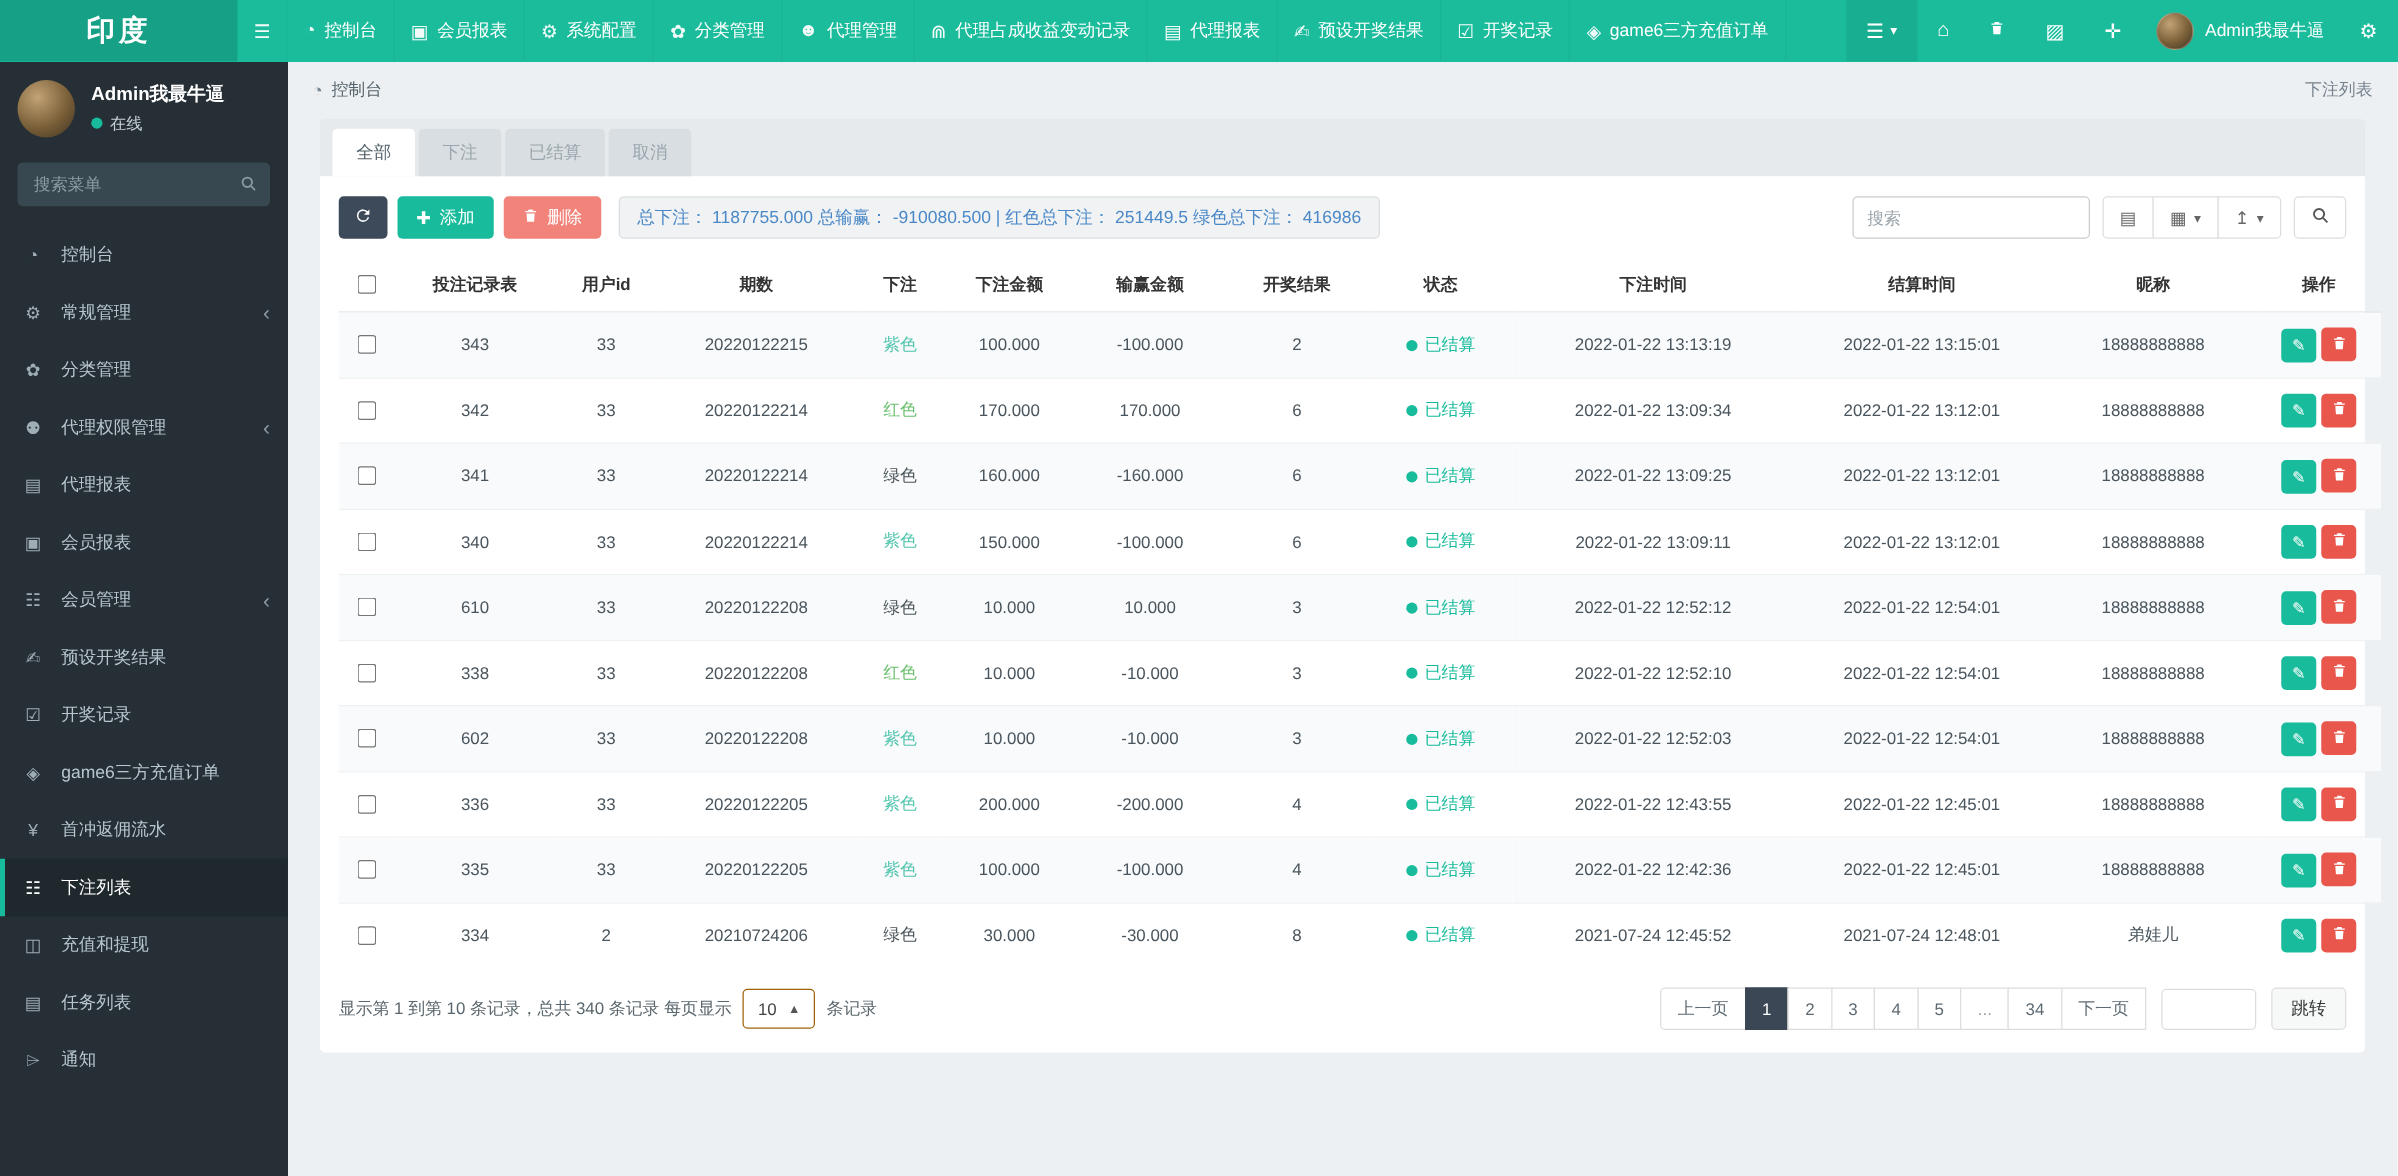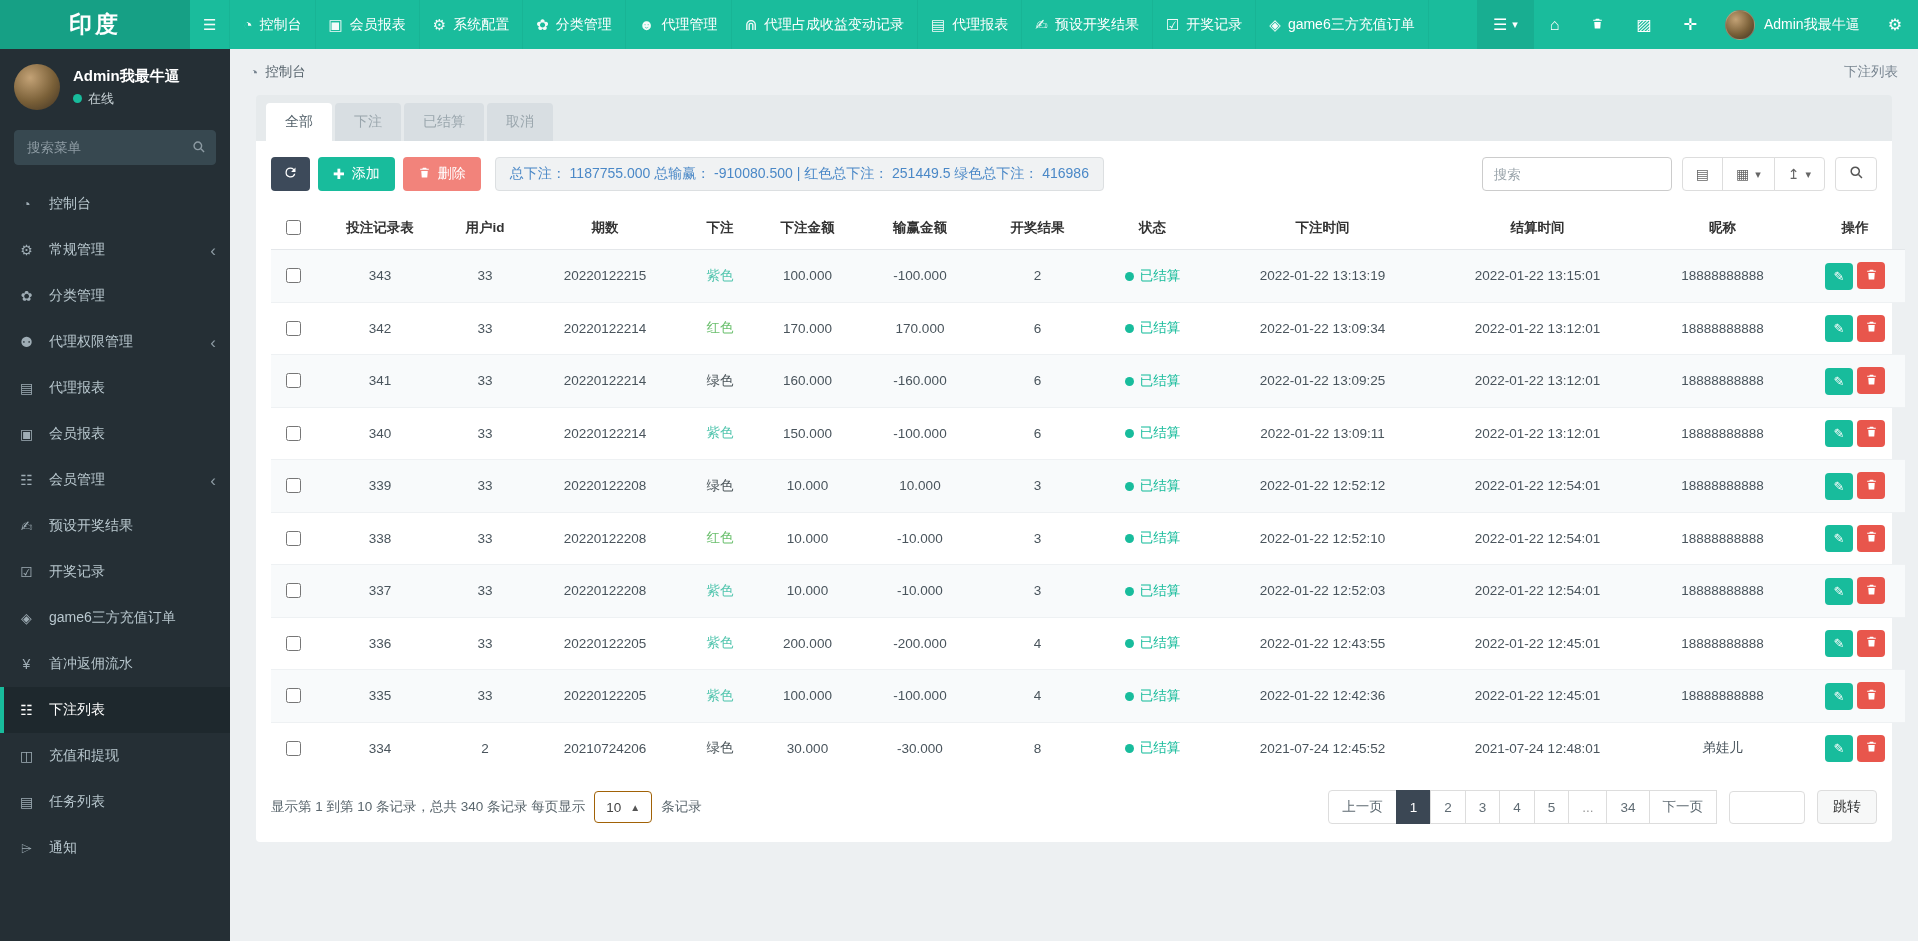--- a/index.html
+++ b/index.html
@@ -437,21 +437,21 @@
               <td><button class="op-btn op-edit">
                   <span>✎</span>
                 </button><button class="op-btn op-del">
                   <span><svg viewBox="0 0 24 24" width="13" height="13" fill="currentColor">
                       <path d="M9 3h6l1 2h4v2H4V5h4l1-2zM6 9h12l-.9 12H6.9L6 9z"></path>
                     </svg></span>
                 </button></td>
             </tr>
             <tr>
               <td><input type="checkbox" style=""></td>
-              <td>339</td>
+              <td>610</td>
               <td>33</td>
               <td>20220122208</td>
               <td><span class="bet-dark">绿色</span></td>
               <td>10.000</td>
               <td>10.000</td>
               <td>3</td>
               <td class="status-cell"><span class="sdot"></span><span>已结算</span></td>
               <td>2022-01-22 12:52:12</td>
               <td>2022-01-22 12:54:01</td>
               <td>18888888888</td>
@@ -479,21 +479,21 @@
               <td><button class="op-btn op-edit">
                   <span>✎</span>
                 </button><button class="op-btn op-del">
                   <span><svg viewBox="0 0 24 24" width="13" height="13" fill="currentColor">
                       <path d="M9 3h6l1 2h4v2H4V5h4l1-2zM6 9h12l-.9 12H6.9L6 9z"></path>
                     </svg></span>
                 </button></td>
             </tr>
             <tr>
               <td><input type="checkbox" style=""></td>
-              <td>337</td>
+              <td>602</td>
               <td>33</td>
               <td>20220122208</td>
               <td><span class="bet-teal">紫色</span></td>
               <td>10.000</td>
               <td>-10.000</td>
               <td>3</td>
               <td class="status-cell"><span class="sdot"></span><span>已结算</span></td>
               <td>2022-01-22 12:52:03</td>
               <td>2022-01-22 12:54:01</td>
               <td>18888888888</td>

